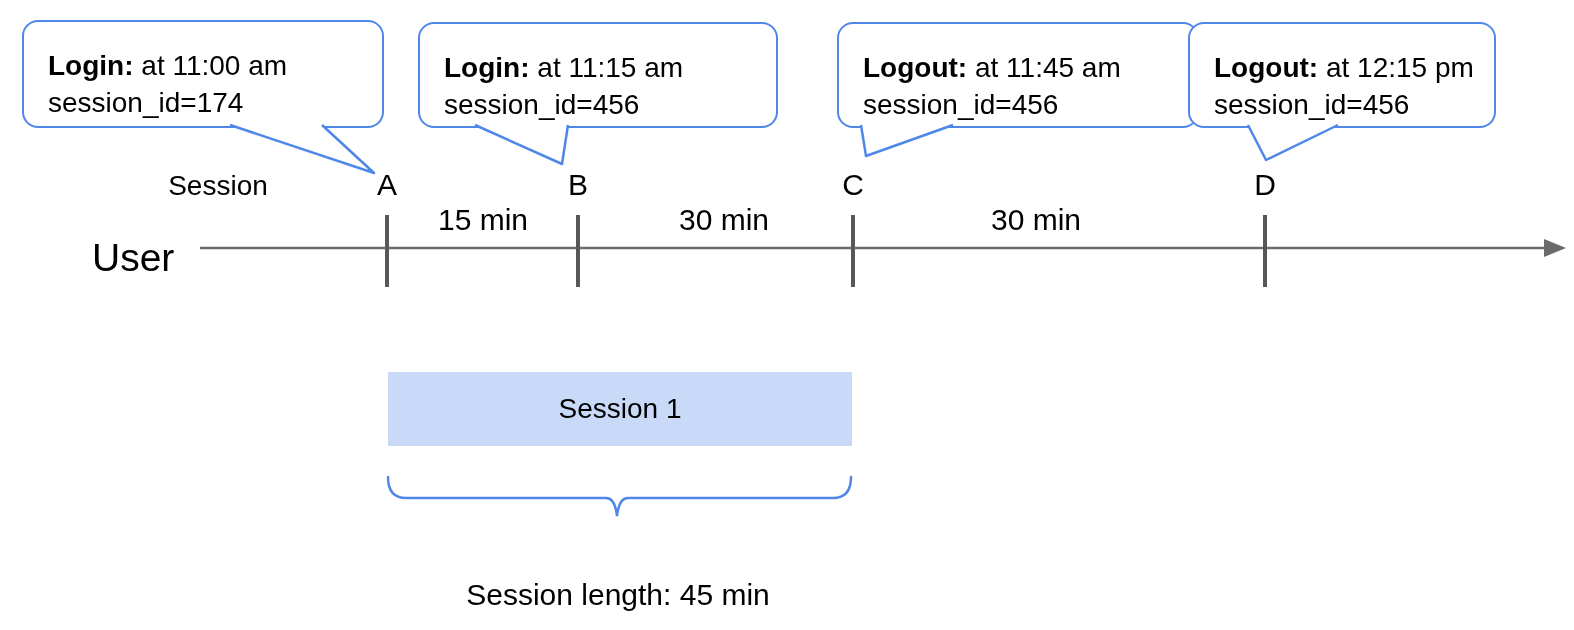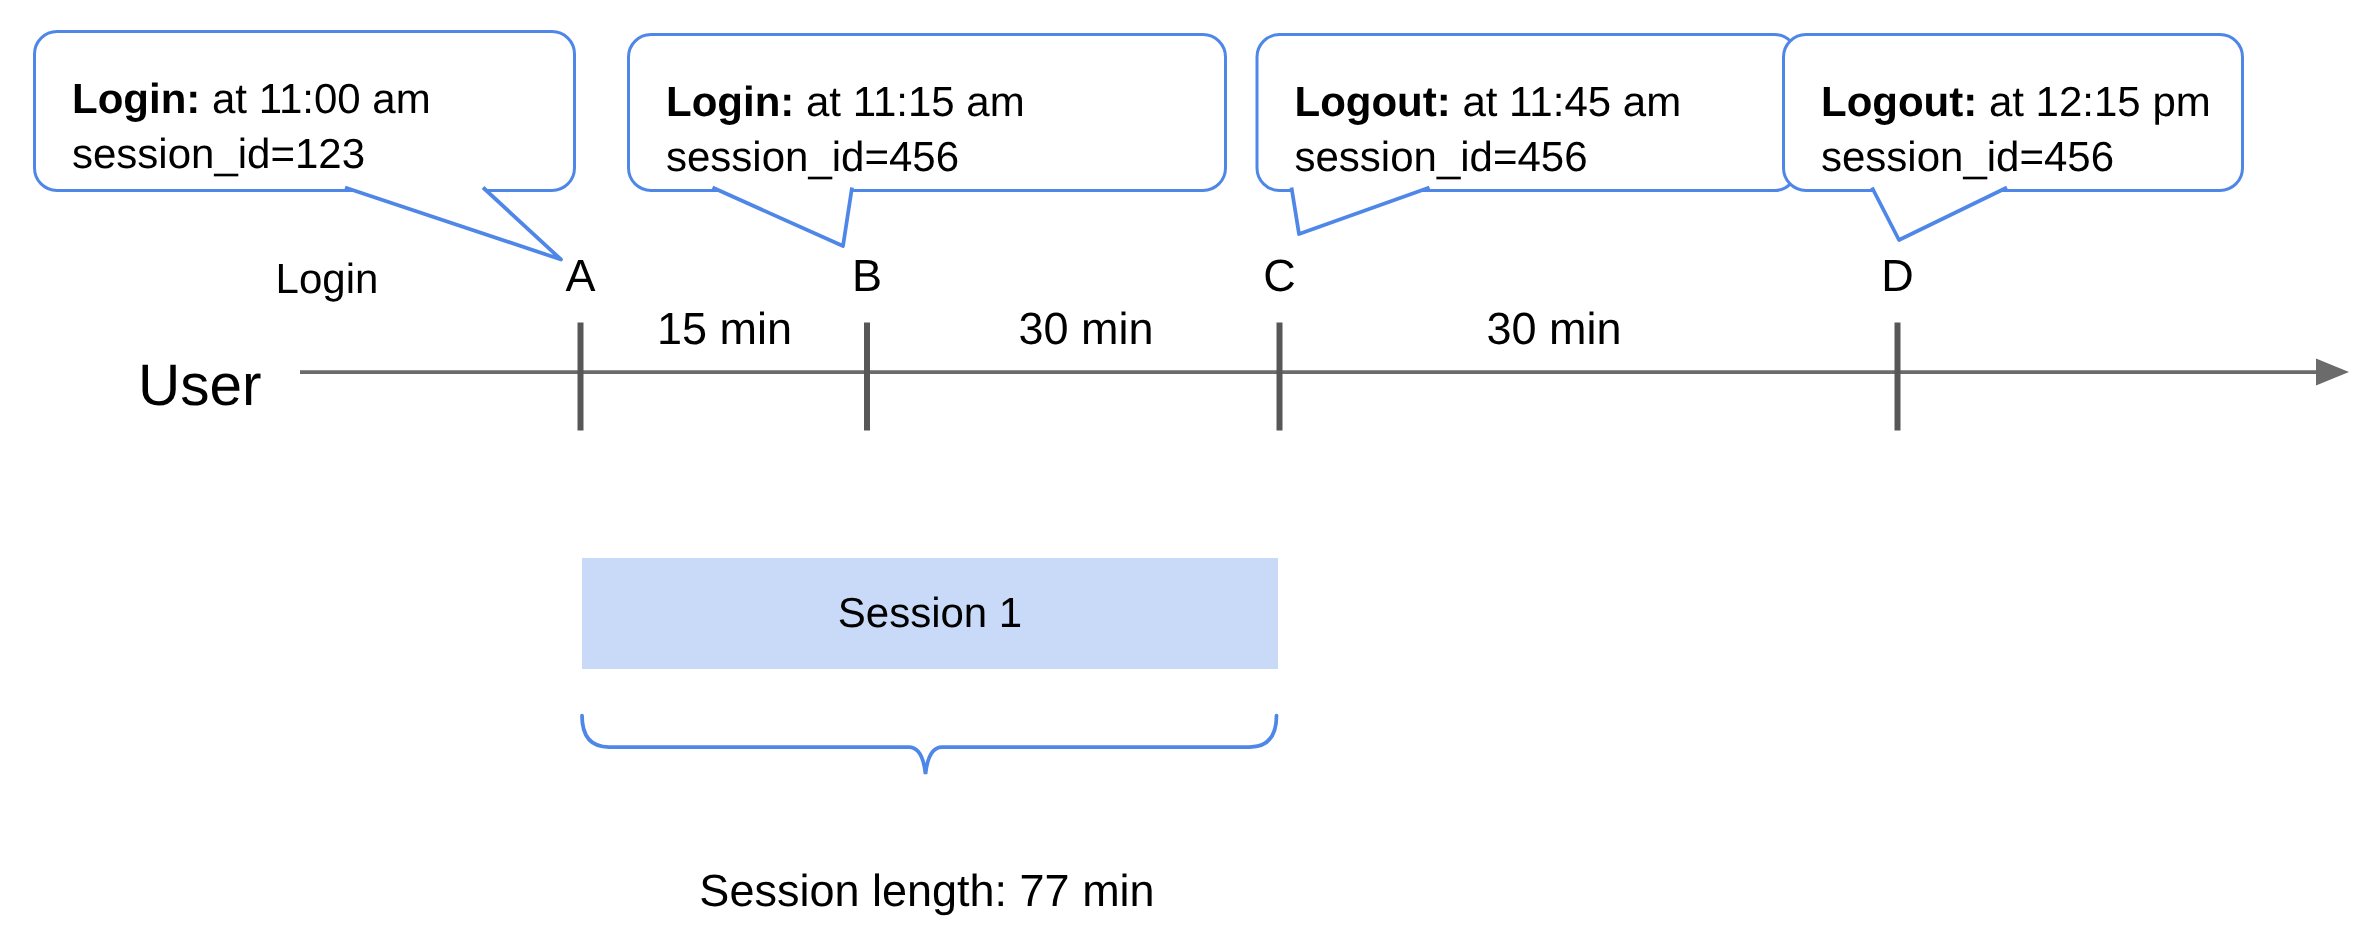--- a/index.html
+++ b/index.html
@@ -59,55 +59,55 @@
   }
   .session-length { font-size: 30px; transform: translateX(-50%); }
 </style>
 </head>
 <body>
 
 <div class="canvas">
 
   <div class="bubble" style="left:22px; top:20px; width:362px; height:108px;">
     <div><span class="bold">Login:</span><span> at 11:00 am</span></div>
-    <div>session_id=123</div>
+    <div>session_id=174</div>
   </div>
 
-  <div class="bubble" style="left:418px; top:22px; width:400px; height:106px;">
+  <div class="bubble" style="left:418px; top:22px; width:360px; height:106px;">
     <div><span class="bold">Login:</span><span> at 11:15 am</span></div>
     <div>session_id=456</div>
   </div>
 
   <div class="bubble" style="left:837px; top:22px; width:362px; height:106px;">
     <div><span class="bold">Logout:</span><span> at 11:45 am</span></div>
     <div>session_id=456</div>
   </div>
 
   <div class="bubble" style="left:1188px; top:22px; width:308px; height:106px;">
     <div><span class="bold">Logout:</span><span> at 12:15 pm</span></div>
     <div>session_id=456</div>
   </div>
 
-  <div class="label events-label" style="left:218px; top:170px;">Login</div>
+  <div class="label events-label" style="left:218px; top:170px;">Session</div>
   <div class="label user-label" style="left:92px; top:236px;">User</div>
 
   <div class="label marker" style="left:387px; top:168px;">A</div>
   <div class="label marker" style="left:578px; top:168px;">B</div>
   <div class="label marker" style="left:853px; top:168px;">C</div>
   <div class="label marker" style="left:1265px; top:168px;">D</div>
 
   <div class="label interval" style="left:483px; top:203px;">15 min</div>
   <div class="label interval" style="left:724px; top:203px;">30 min</div>
   <div class="label interval" style="left:1036px; top:203px;">30 min</div>
 
   <div class="session-box" style="left:388px; top:372px; width:464px; height:74px;">
     <span>Session 1</span>
   </div>
 
-  <div class="label session-length" style="left:618px; top:578px;">Session length: 77 min</div>
+  <div class="label session-length" style="left:618px; top:578px;">Session length: 45 min</div>
 
   <svg class="svg-layer" width="1574" height="630" viewBox="0 0 1574 630">
 
     <line class="tl-line" x1="200" y1="248" x2="1546" y2="248"></line>
     <polygon class="tl-arrow" points="1544,239 1566,248 1544,257"></polygon>
 
     <line class="tick" x1="387" y1="215" x2="387" y2="287"></line>
     <line class="tick" x1="578" y1="215" x2="578" y2="287"></line>
     <line class="tick" x1="853" y1="215" x2="853" y2="287"></line>
     <line class="tick" x1="1265" y1="215" x2="1265" y2="287"></line>

